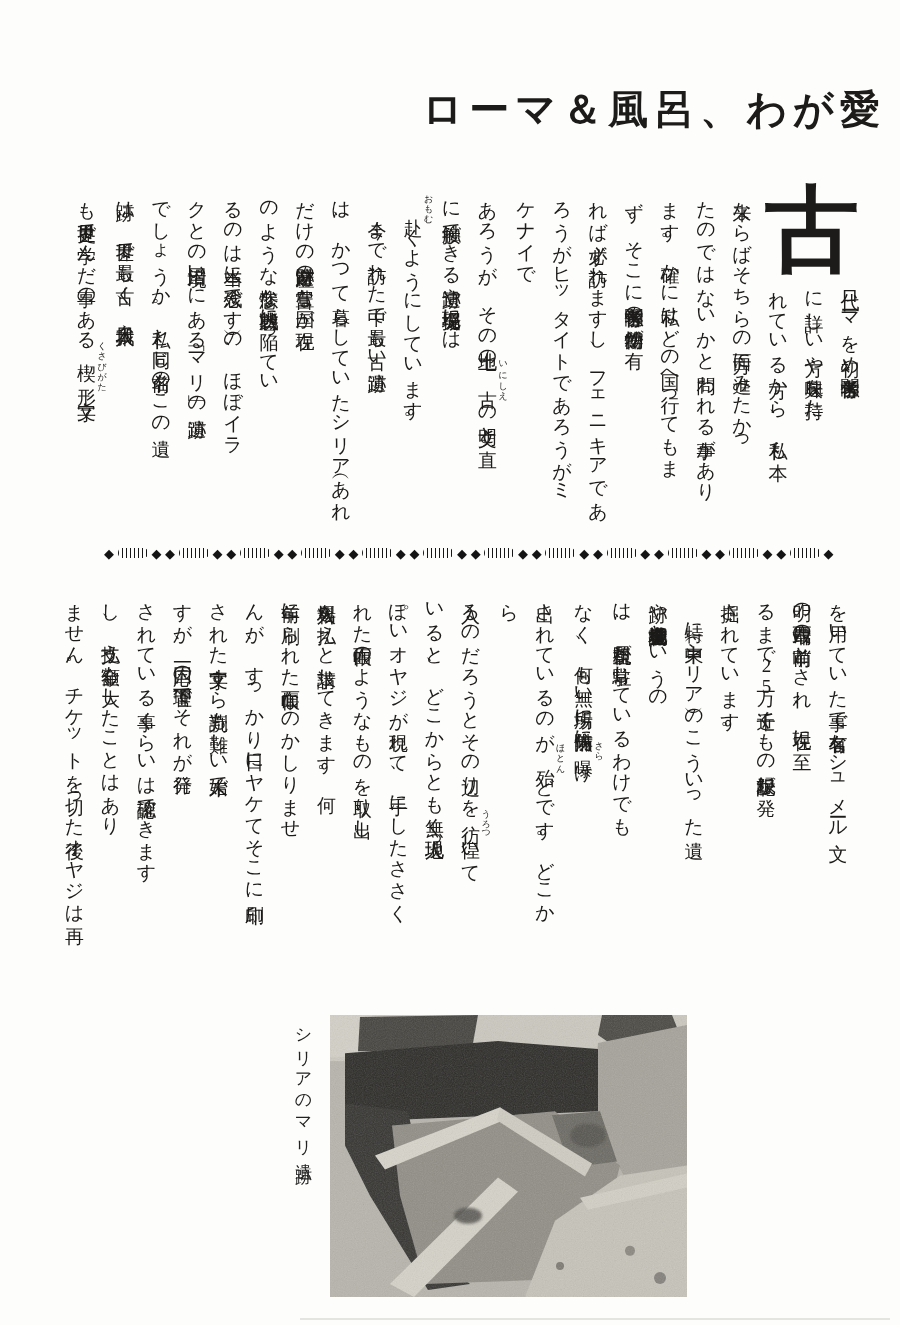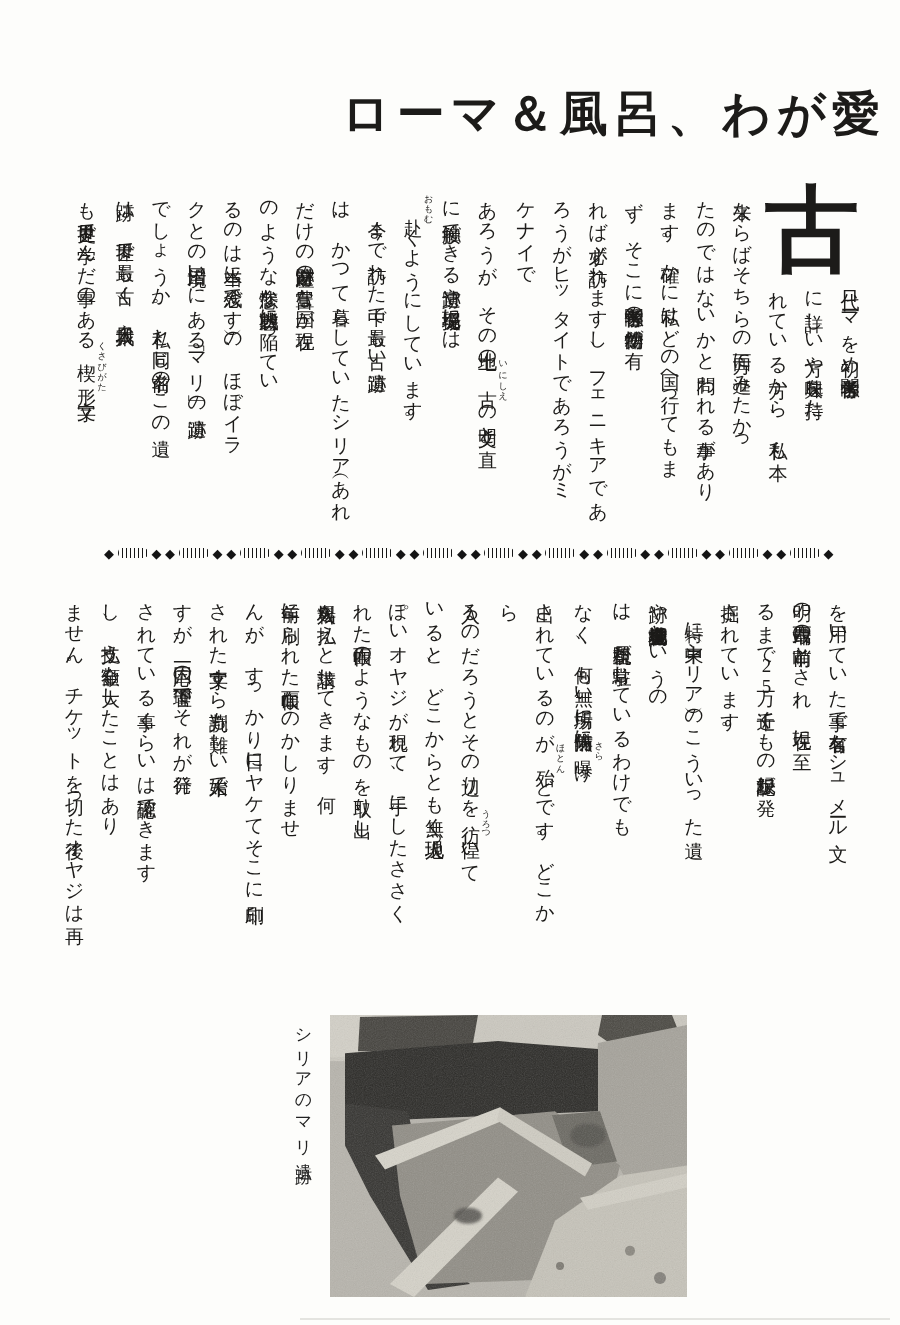--- a/index.html
+++ b/index.html
@@ -4,21 +4,21 @@
 <style>
   html,body{margin:0;padding:0;background:#888;}
   .page{
     position:relative;width:900px;height:1325px;margin:0 auto;
     background:#fdfdfb;overflow:hidden;
     font-family:"Liberation Serif","DejaVu Serif",serif;color:#1c1b19;
   }
   
   .title{
     position:absolute;top:82px;right:14px;
-    font-size:48px;font-weight:600;letter-spacing:6px;white-space:nowrap;
+    font-size:40px;font-weight:600;letter-spacing:6px;white-space:nowrap;
   }
   
   .vblock{
     position:absolute;
     writing-mode:vertical-rl;
     height:324px;
     font-size:19px;letter-spacing:0px;
   }
   .vblock .col{line-height:36px;}
   .vblock .col.under-cap{padding-top:90px;}

